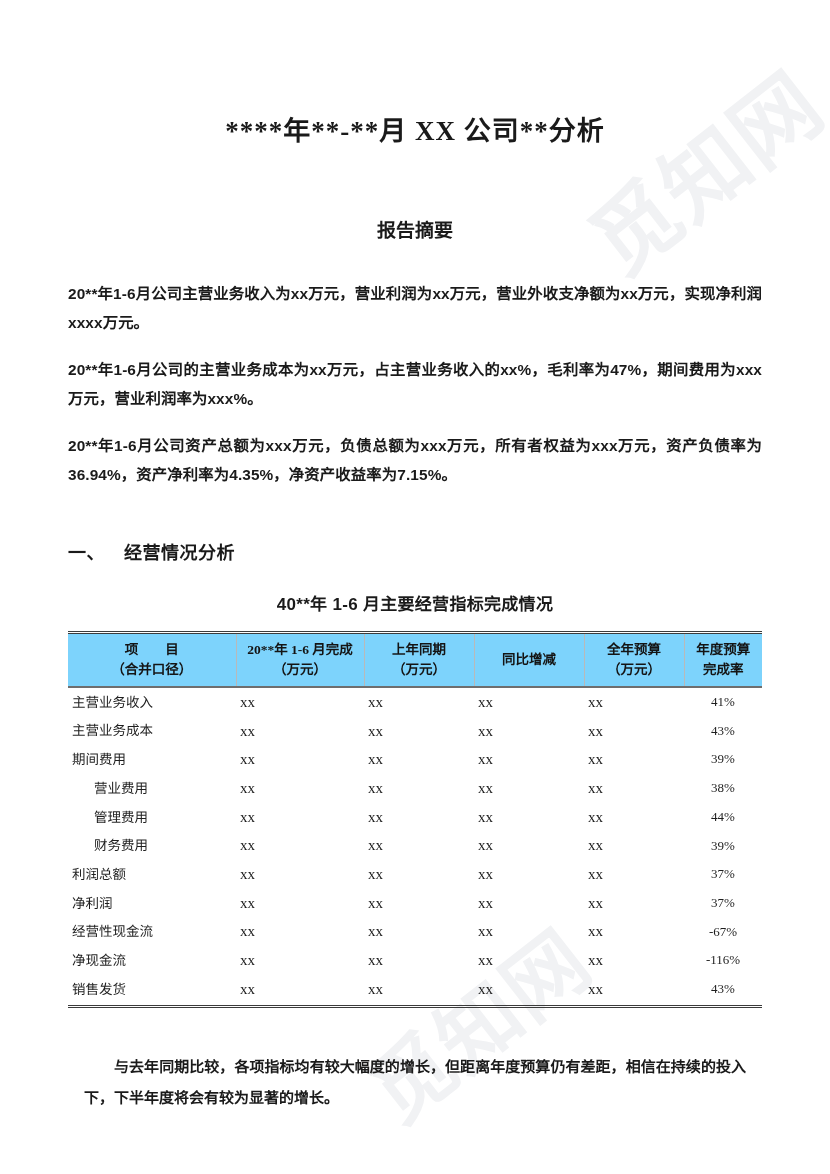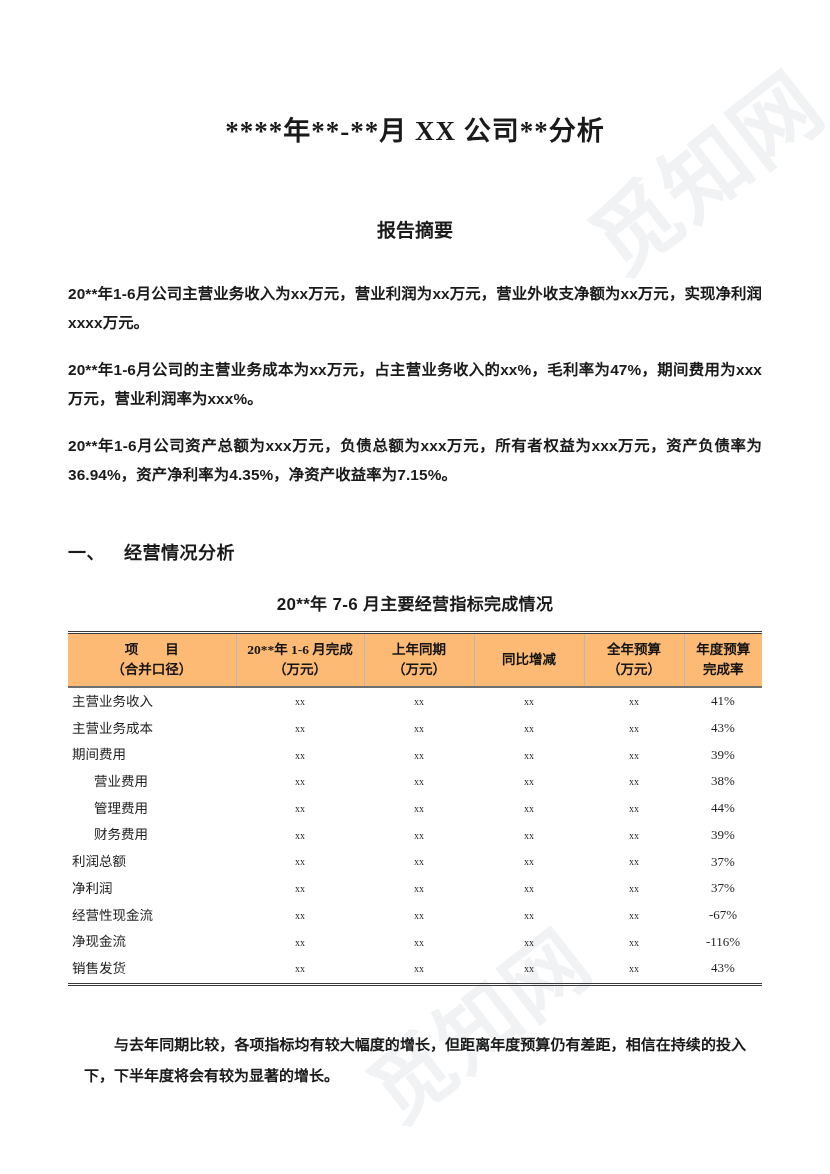--- a/index.html
+++ b/index.html
@@ -121,21 +121,21 @@
 
   
   .kpi-table {
     width: 694px;
     border-collapse: collapse;
     margin: 0;
     table-layout: fixed;
     font-family: "Liberation Serif", "DejaVu Serif", serif;
   }
   .kpi-table thead tr.hdr {
-    background: #fdba74;
+    background: #7dd3fc;
   }
   .kpi-table thead th {
     font-size: 13.5px;
     font-weight: 700;
     padding: 6px 2px 7px 2px;
     line-height: 1.45;
     text-align: center;
     vertical-align: middle;
     border-left: 1px solid #b9b9b9;
     color: #141414;
@@ -159,22 +159,21 @@
   }
   .kpi-table tbody td.item {
     text-align: left;
     padding-left: 4px;
     margin-left: 32px;
   }
   .kpi-table tbody tr.indent td.item {
     padding-left: 26px;
   }
   .kpi-table tbody td.num {
-    text-align: center;
-    font-size: 10px;
+    font-size: 15px;
   }
   .kpi-table tbody td.pct {
     text-align: center;
     font-size: 13px;
   }
   .kpi-table tbody tr:last-child td {
     border-bottom: none;
   }
   .table-bottom-rule {
     width: 694px;
@@ -214,21 +213,21 @@
     <div class="summary">
       <p>20**年1-6月公司主营业务收入为xx万元，营业利润为xx万元，营业外收支净额为xx万元，实现净利润xxxx万元。</p>
       <p>20**年1-6月公司的主营业务成本为xx万元，占主营业务收入的xx%，毛利率为47%，期间费用为xxx万元，营业利润率为xxx%。</p>
       <p>20**年1-6月公司资产总额为xxx万元，负债总额为xxx万元，所有者权益为xxx万元，资产负债率为36.94%，资产净利率为4.35%，净资产收益率为7.15%。</p>
     </div>
 
     <h3 class="sec-heading">
       <span class="sec-num">一、</span><span>经营情况分析</span>
     </h3>
 
-    <div class="table-caption">20**年 7-6 月主要经营指标完成情况</div>
+    <div class="table-caption">40**年 1-6 月主要经营指标完成情况</div>
 
     <table class="kpi-table">
       <colgroup>
         <col style="width:168px">
         <col style="width:128px">
         <col style="width:110px">
         <col style="width:110px">
         <col style="width:100px">
         <col style="width:78px">
       </colgroup>

